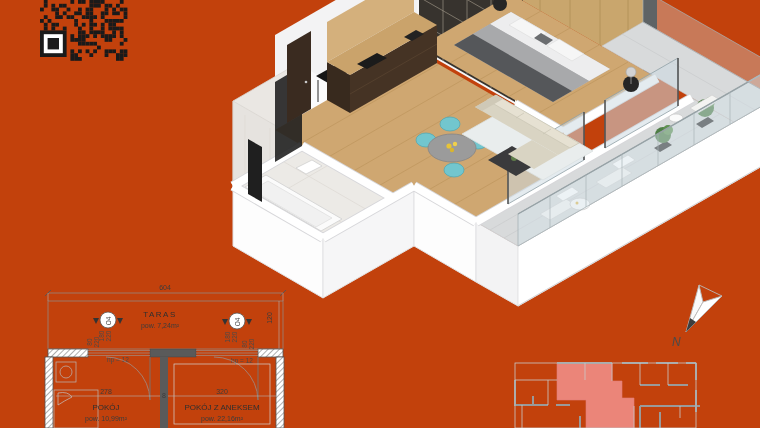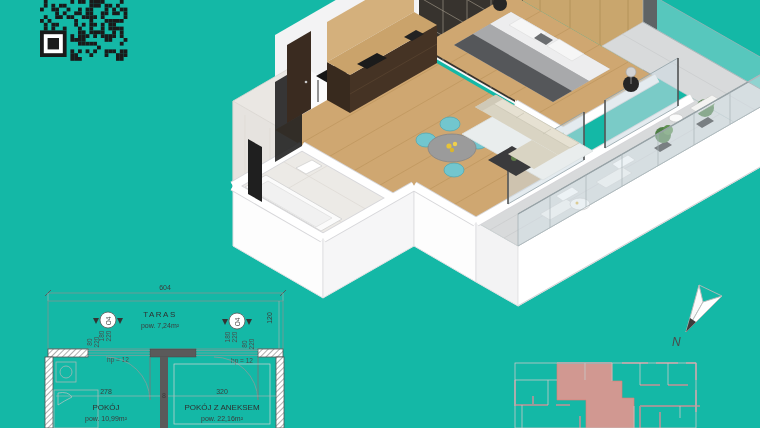--- a/index.html
+++ b/index.html
@@ -1,16 +1,16 @@
 <!DOCTYPE html>
 <html><head>
 <meta charset="utf-8">
 <style>
   html,body{margin:0;padding:0;background:#fff;}
-  .stage{position:relative;width:760px;height:428px;background:#14b8a6;overflow:hidden;
+  .stage{position:relative;width:760px;height:428px;background:#c2410c;overflow:hidden;
          font-family:"Liberation Sans",sans-serif;}
   svg{position:absolute;left:0;top:0;}
   #qr-svg{left:40px;top:0;}
   text{fill:#3c3c3c;font-family:"Liberation Sans","DejaVu Sans",sans-serif;}
   .t6{font-size:6.5px;fill:#4a4a4a;}
   .t7{font-size:7px;fill:#3c3c3c;}
   .t8{font-size:8px;fill:#2f2f2f;letter-spacing:1.5px;}
   .t8n{font-size:8px;fill:#2f2f2f;}
   .tN{font-size:12px;font-style:italic;fill:#4a4a4a;}
   .thin{stroke:#8f8f8f;stroke-width:0.7;fill:none;}

